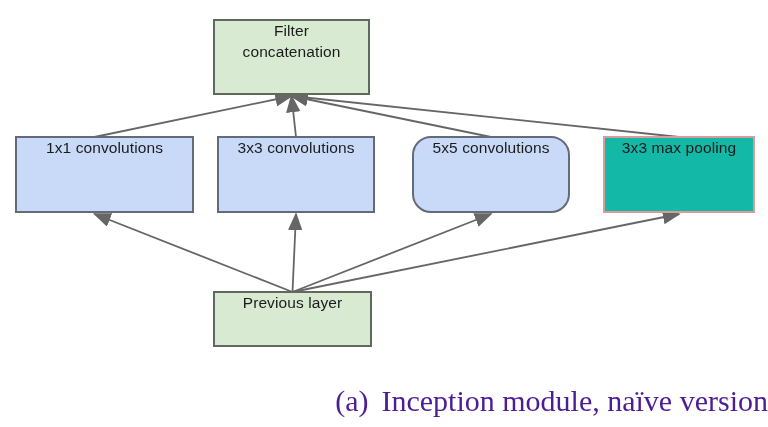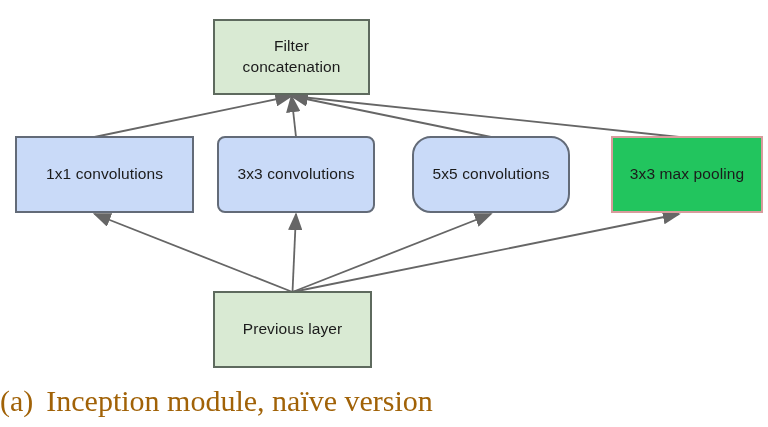--- a/index.html
+++ b/index.html
@@ -25,47 +25,46 @@
   }
   .edges-layer line {
     stroke: var(--arrow-color, #666666);
     stroke-width: 1.8;
   }
   .node {
     position: absolute;
     box-sizing: border-box;
     border: 2px solid #a16207;
     display: flex;
-    align-items: center;
     justify-content: center;
     text-align: center;
     font-size: 15.5px;
     line-height: 1.35;
     color: #1b1b1b;
     letter-spacing: 0.1px;
   }
   .node .label {
     display: inline-block;
   }
   .node-filter-concat  { left: 213px; top: 19px;  width: 157px; height: 76px; }
   .node-filter-concat .label { max-width: 112px; } 
   .node-conv1          { left: 15px;  top: 136px; width: 179px; height: 77px; }
-  .node-conv3          { left: 217px; top: 136px; width: 158px; height: 77px; border-radius: 8px; }
+  .node-conv3          { left: 217px; top: 136px; width: 158px; height: 77px; }
   .node-conv5          { left: 412px; top: 136px; width: 158px; height: 77px; border-radius: 19px; }
   .node-pool           { left: 603px; top: 136px; width: 152px; height: 77px; }
-  .node-prev           { left: 213px; top: 291px; width: 159px; height: 77px; }
+  .node-prev           { left: 213px; top: 291px; width: 159px; height: 56px; }
   .caption {
     position: absolute;
     left: 0;
     top: 384px;
     width: 100%;
-    text-align: left;
+    text-align: right;
     font-family: "Liberation Serif", serif;
     font-size: 30px;
-    color: #a16207;
+    color: #4c1d95;
     white-space: nowrap;
   }
   .caption .caption-index {
     margin-right: 13px;
   }
 </style>
 </head>
 <body>
 
 <div class="stage">
@@ -95,21 +94,21 @@
   </div>
 
   <div class="node node-conv3" style="background: rgb(201, 218, 248); border-color: rgb(99, 107, 120);">
     <span class="label">3x3 convolutions</span>
   </div>
 
   <div class="node node-conv5" style="background: rgb(201, 218, 248); border-color: rgb(99, 107, 120);">
     <span class="label">5x5 convolutions</span>
   </div>
 
-  <div class="node node-pool" style="background: #22c55e; border-color: rgb(216, 156, 156); margin-left: 8px;">
+  <div class="node node-pool" style="background: #14b8a6; border-color: rgb(216, 156, 156);">
     <span class="label">3x3 max pooling</span>
   </div>
 
   <div class="node node-prev" style="background: rgb(217, 234, 211); border-color: rgb(94, 106, 94);">
     <span class="label">Previous layer</span>
   </div>
 
   <div class="caption">
     <span class="caption-index">(a)</span><span>Inception module, naïve version</span>
   </div>

